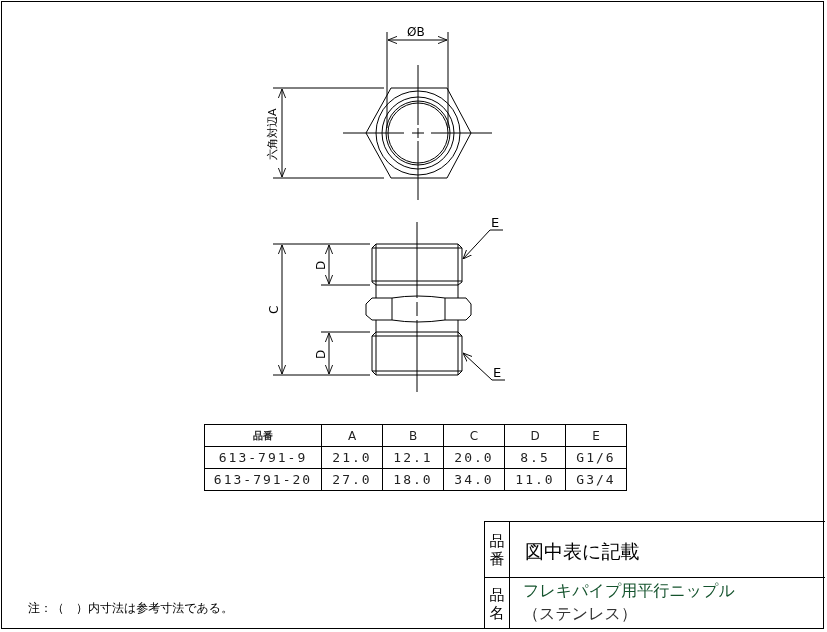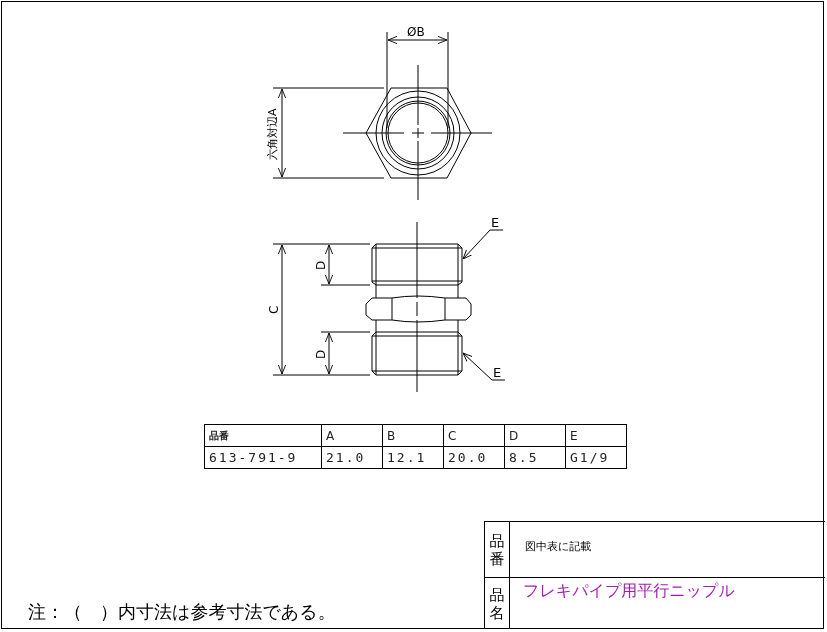--- a/index.html
+++ b/index.html
@@ -1,33 +1,33 @@
 <!DOCTYPE html>
 <html><head>
 <meta charset="utf-8">
 <style>
   html, body { margin: 0; padding: 0; background: #ffffff; }
   body { width: 827px; height: 632px; position: relative; overflow: hidden; font-family: "DejaVu Sans", sans-serif; color: #000; }
   .frame { position: absolute; left: 1px; top: 1px; width: 823px; height: 628px; border: 1.5px solid #000; box-sizing: border-box; }
   svg.drawing { position: absolute; left: 0; top: 0; }
   .lbl { font-family: "DejaVu Sans", sans-serif; fill: #000; }
   table.spec { position: absolute; left: 204px; top: 424px; border-collapse: collapse; font-family: "DejaVu Sans Mono", monospace; font-size: 13px; color: #222; }
-  table.spec td, table.spec th { border: 1px solid #000; height: 21px; padding: 0 4px; text-align: left; font-weight: normal; letter-spacing: 2px; }
+  table.spec td, table.spec th { border: 1px solid #000; height: 21px; padding: 0 4px; text-align: center; font-weight: normal; letter-spacing: 2px; }
   table.spec th { font-family: "DejaVu Sans", sans-serif; font-size: 12px; letter-spacing: 0; }
   table.spec th.h0 { font-size: 10px; font-weight: bold; }
   .title-block { position: absolute; left: 484px; top: 521px; width: 341px; height: 108px; border-left: 1.5px solid #000; border-top: 1.5px solid #000; box-sizing: border-box; }
   .tb-row { position: absolute; left: 0; width: 100%; box-sizing: border-box; }
   .tb-row.r1 { top: 0; height: 56px; border-bottom: 1.5px solid #000; }
   .tb-row.r2 { top: 56px; height: 51px; }
   .tb-key { position: absolute; left: 0; top: 0; bottom: 0; width: 24px; border-right: 1.5px solid #000; display: flex; flex-direction: column; justify-content: center; align-items: center; font-size: 15px; line-height: 18px; }
-  .tb-val { position: absolute; left: 40px; font-size: 11px; }
+  .tb-val { position: absolute; left: 40px; font-size: 19px; }
   .r1 .tb-val { top: 17px; }
-  .r2 .tb-val1 { position: absolute; left: 38px; top: 3px; font-size: 16px; color: #a21caf; }
+  .r2 .tb-val1 { position: absolute; left: 38px; top: 3px; font-size: 16px; color: #14532d; }
   .r2 .tb-val2 { position: absolute; left: 38px; top: 26px; font-size: 16px; color: #333; }
-  .note { position: absolute; left: 28px; top: 600px; font-size: 18px; }
+  .note { position: absolute; left: 28px; top: 600px; font-size: 12px; }
 </style>
 </head>
 <body>
 
 <div class="frame"></div>
 
 <svg class="drawing" width="827" height="632" viewBox="0 0 827 632">
   <defs>
     <marker id="arr" viewBox="0 0 10 10" refX="10" refY="5" markerWidth="9" markerHeight="9" orient="auto-start-reverse">
       <path d="M0,1 L10,5 L0,9" fill="none" stroke="#000" stroke-width="1"></path>
@@ -120,35 +120,44 @@
     <th style="width:52px">C</th>
     <th style="width:52px">D</th>
     <th style="width:52px">E</th>
   </tr>
   <tr>
     <td>613-791-9</td>
     <td>21.0</td>
     <td>12.1</td>
     <td>20.0</td>
     <td>8.5</td>
-    <td>G1/9</td>
+    <td>G1/6</td>
+  </tr>
+  <tr>
+    <td>613-791-20</td>
+    <td>27.0</td>
+    <td>18.0</td>
+    <td>34.0</td>
+    <td>11.0</td>
+    <td>G3/4</td>
   </tr>
 </tbody>
   </table>
 
 <div class="title-block">
   <div class="tb-row r1">
     <div class="tb-key">
       <span>品</span>
       <span>番</span>
     </div>
     <div class="tb-val">図中表に記載</div>
   </div>
   <div class="tb-row r2">
     <div class="tb-key">
       <span>品</span>
       <span>名</span>
     </div>
     <div class="tb-val1">フレキパイプ用平行ニップル</div>
+    <div class="tb-val2">（ステンレス）</div>
   </div>
 </div>
 
 <div class="note">注：（　）内寸法は参考寸法である。</div>
 
 </body></html>

